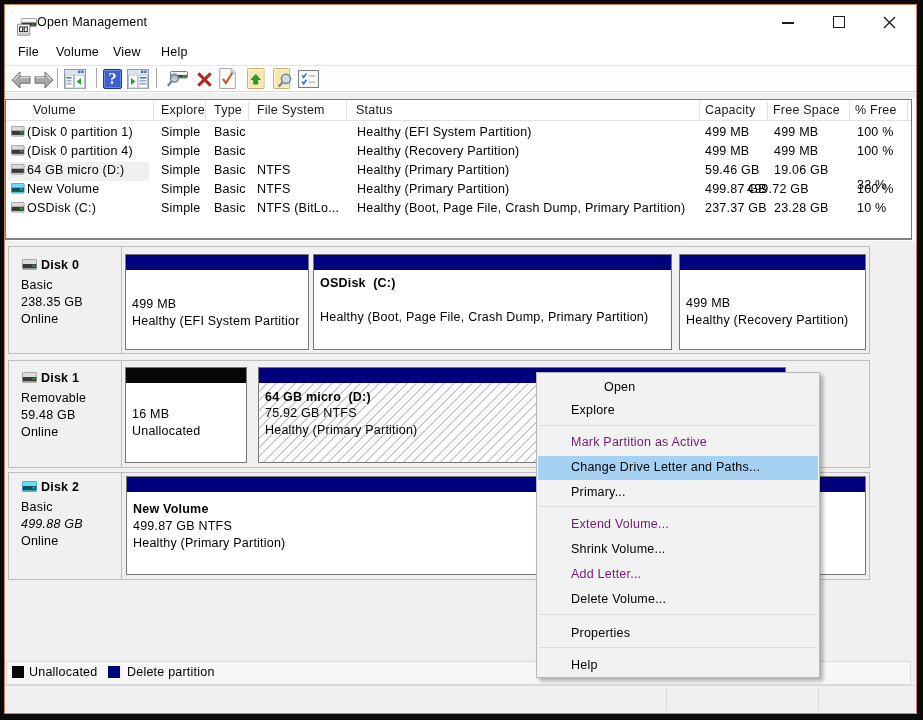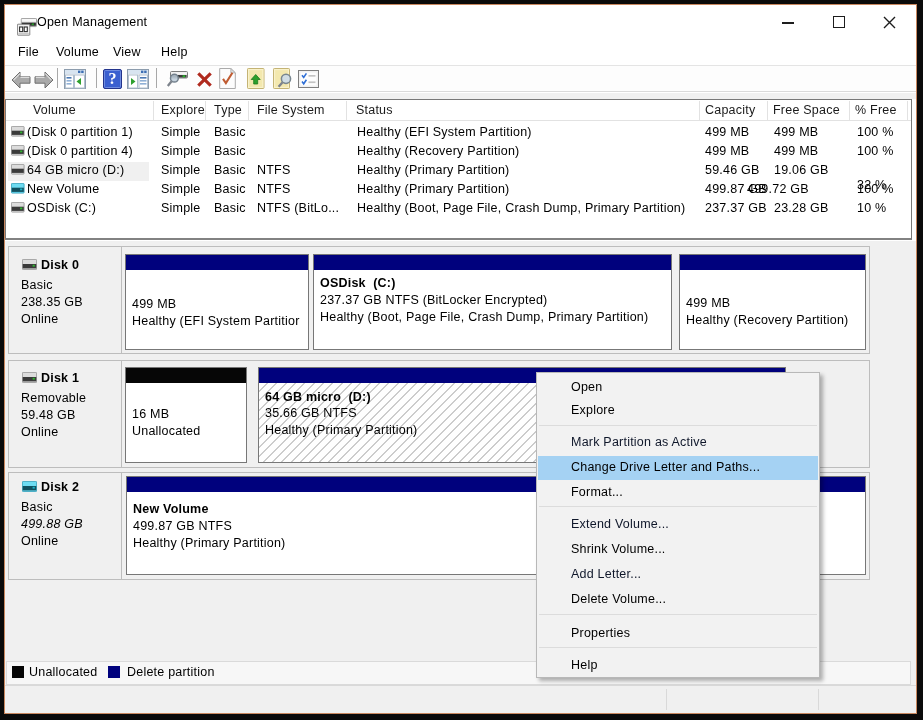--- a/index.html
+++ b/index.html
@@ -3,21 +3,21 @@
 <meta charset="utf-8">
 <style>
   * { margin:0; padding:0; box-sizing:border-box; }
   html,body { width:923px; height:720px; background:#0a0a0a; overflow:hidden; }
   body { font-family:"Liberation Sans", sans-serif; font-size:12.5px; color:#000; position:relative; letter-spacing:0.22px; }
   .abs { position:absolute; }
   #win { position:absolute; left:4px; top:4px; width:913px; height:710px;
          background:#ffffff; border:1px solid #c8875f; }
   .t { position:absolute; font-size:12.5px; white-space:nowrap; line-height:14px; }
   .b { font-weight:bold; }
-  .gr { color:#0f172a; }
+  .gr { color:#701a75; }
   .diskrow { position:absolute; left:3px; width:862px; height:108px;
              background:#f0f0f0; border:1px solid #bdbdbd; }
   .dlabel { position:absolute; left:0; top:0; width:113px; height:106px;
             border-right:1px solid #bdbdbd; background:#f0f0f0; }
   .pbox { position:absolute; background:#fff; border:1px solid #777; overflow:hidden; }
   .pbar { position:absolute; left:0; top:0; right:0; height:15px; }
   .hatch { background:repeating-linear-gradient(-45deg,#fefefe 0px,#fefefe 5.2px,#cccccc 5.2px,#cccccc 6.6px); }
   .mi { position:absolute; left:34px; font-size:12.5px; white-space:nowrap; }
   .msep { position:absolute; left:2px; width:278px; height:1px; background:#dcdcdc; }
   .colsep { position:absolute; top:1px; width:1px; height:20px; background:#e2e2e2; }
@@ -257,21 +257,20 @@
         <div class="t" style="left:13px;top:290px;">238.35 GB</div>
         <div class="t" style="left:13px;top:307px;">Online</div>
         <div class="pbox" style="left:117px;top:249px;width:184px;height:96px;">
           <div class="pbar" style="background:#00017d;"></div>
           <div class="t" style="left:6px;top:42px;">499 MB</div>
           <div class="t" style="left:6px;top:59px;">Healthy (EFI System Partitior</div>
         </div>
         <div class="pbox" style="left:305px;top:249px;width:359px;height:96px;">
           <div class="pbar" style="background:#00017d;"></div>
           <div class="t b" style="left:6px;top:21px;">OSDisk&nbsp; (C:)</div>
-          <div class="t" style="left:6px;top:38px;">237.37 GB NTFS (BitLocker Encrypted)</div>
           <div class="t" style="left:6px;top:55px;">Healthy (Boot, Page File, Crash Dump, Primary Partition)</div>
         </div>
         <div class="pbox" style="left:671px;top:249px;width:187px;height:96px;">
           <div class="pbar" style="background:#00017d;"></div>
           <div class="t" style="left:6px;top:41px;">499 MB</div>
           <div class="t" style="left:6px;top:58px;">Healthy (Recovery Partition)</div>
         </div>
         <svg class="abs" style="left:14px;top:367px;" width="15" height="11" viewBox="0 0 15 11">
     <rect x="0.4" y="0.4" width="14.2" height="10.2" rx="0.8" fill="#dcdcdc" stroke="#8e8e8e" stroke-width="0.8"></rect>
     <rect x="0.7" y="5" width="13.6" height="4.4" fill="#3a3a3a"></rect>
@@ -282,21 +281,21 @@
         <div class="t" style="left:13px;top:403px;">59.48 GB</div>
         <div class="t" style="left:13px;top:420px;">Online</div>
         <div class="pbox" style="left:117px;top:362px;width:122px;height:96px;">
           <div class="pbar" style="background:#060606;"></div>
           <div class="t" style="left:6px;top:39px;">16 MB</div>
           <div class="t" style="left:6px;top:56px;">Unallocated</div>
         </div>
         <div class="pbox hatch" style="left:250px;top:362px;width:528px;height:96px;">
           <div class="pbar" style="background:#00017d;"></div>
           <div class="t b" style="left:6px;top:22px;">64 GB micro&nbsp; (D:)</div>
-          <div class="t" style="left:6px;top:38px;">35.66 GB NTFS</div>
+          <div class="t" style="left:6px;top:38px;">75.92 GB NTFS</div>
           <div class="t" style="left:6px;top:55px;">Healthy (Primary Partition)</div>
         </div>
         <svg class="abs" style="left:14px;top:476px;" width="15" height="11" viewBox="0 0 15 11">
     <rect x="0.4" y="0.4" width="14.2" height="10.2" rx="0.8" fill="#6edcf2" stroke="#2a9ab8" stroke-width="0.8"></rect>
     <rect x="0.7" y="5" width="13.6" height="4.4" fill="#11505f"></rect>
     <rect x="10.6" y="5.8" width="2.2" height="1.8" fill="#19b2c8"></rect>
   </svg>
         <div class="t b" style="left:33px;top:475px;">Disk 2</div>
         <div class="t" style="left:13px;top:495px;">Basic</div>
         <div class="t" style="left:13px;top:512px;font-style:italic;">499.88 GB</div>
@@ -315,26 +314,26 @@
   <div class="t" style="left:24px;top:660px;">Unallocated</div>
   <div class="abs" style="left:103px;top:661px;width:12px;height:12px;background:#00017d;"></div>
   <div class="t" style="left:122px;top:660px;">Delete partition</div>
 
   <div class="abs" style="left:0;top:680px;width:911px;height:28px;background:#f0f0f0;border-top:1px solid #d9d9d9;"></div>
   <div class="abs" style="left:661px;top:684px;width:1px;height:21px;background:#d9d9d9;"></div>
   <div class="abs" style="left:813px;top:684px;width:1px;height:21px;background:#d9d9d9;"></div>
 
   <div class="abs" id="menu" style="left:531px;top:367px;width:284px;height:306px;background:#f2f2f2;border:1px solid #b8b8b8;box-shadow:3px 3px 4px rgba(0,0,0,0.3);">
     <div class="abs" style="left:1px;top:83px;width:280px;height:24px;background:#a5d2f3;"></div>
-    <div class="mi" style="top:7px;">Open</div>
+    <div class="mi" style="top:7px;margin-left:33px;">Open</div>
     <div class="mi" style="top:30px;">Explore</div>
     <div class="msep" style="top:52px;"></div>
     <div class="mi gr" style="top:62px;">Mark Partition as Active</div>
     <div class="mi" style="top:87px;">Change Drive Letter and Paths...</div>
-    <div class="mi" style="top:112px;">Format...</div>
+    <div class="mi" style="top:112px;">Primary...</div>
     <div class="msep" style="top:133px;"></div>
     <div class="mi gr" style="top:144px;text-align:right;">Extend Volume...</div>
     <div class="mi" style="top:169px;">Shrink Volume...</div>
     <div class="mi gr" style="top:194px;">Add Letter...</div>
     <div class="mi" style="top:219px;">Delete Volume...</div>
     <div class="msep" style="top:241px;"></div>
     <div class="mi" style="top:253px;">Properties</div>
     <div class="msep" style="top:274px;"></div>
     <div class="mi" style="top:285px;">Help</div>
   </div>

